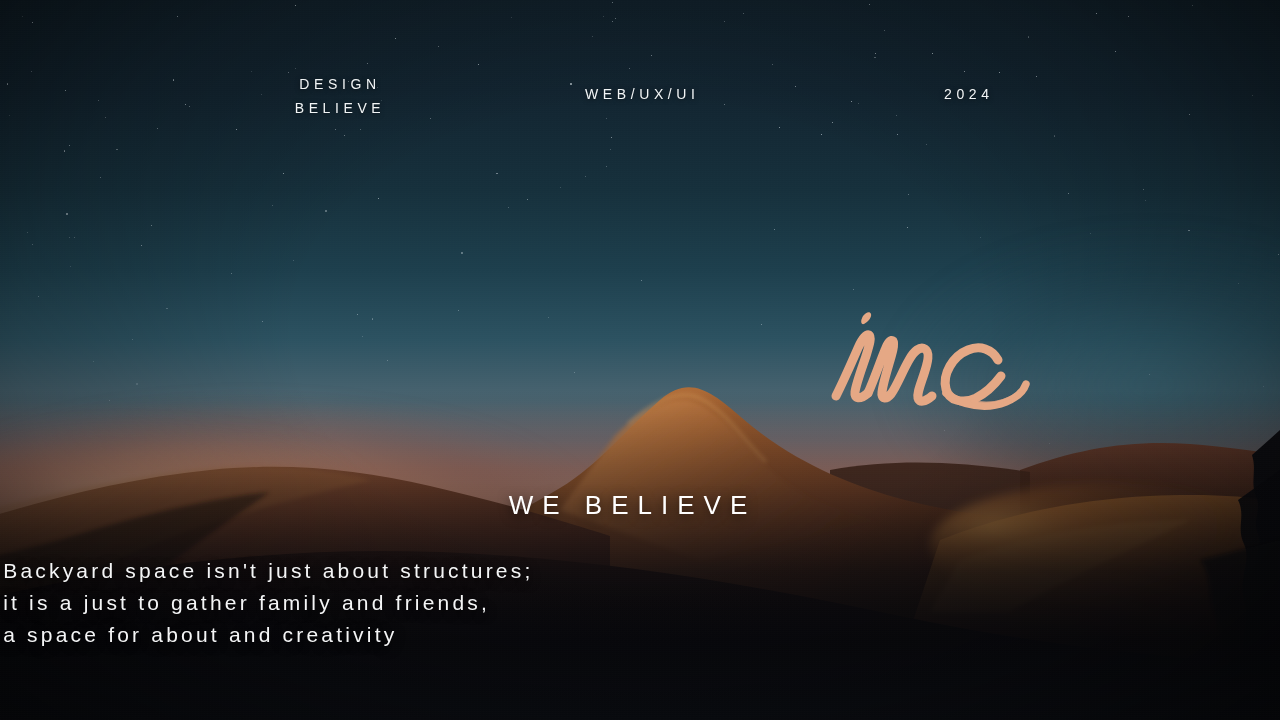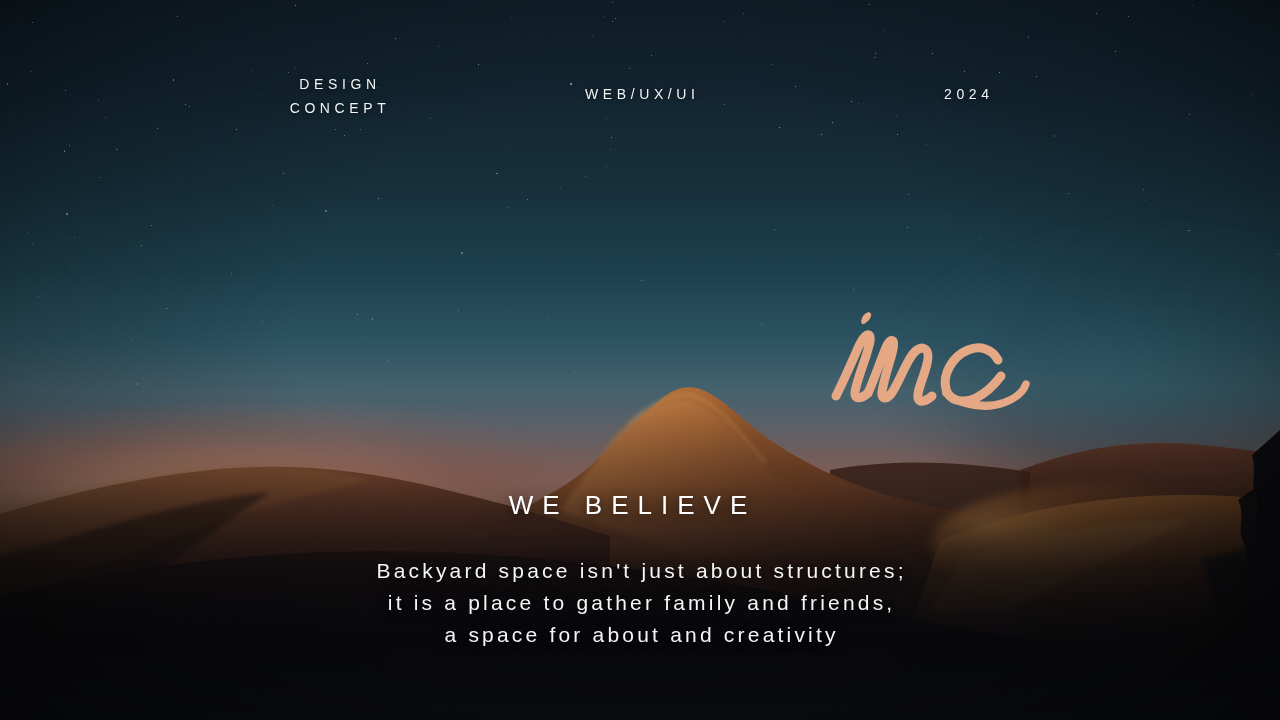--- a/index.html
+++ b/index.html
@@ -133,21 +133,21 @@
   .believe {
     position:absolute; left:0; top:490px; width:1256px;
     text-align:center;
     font-size:26px; font-weight:300; letter-spacing:9px; text-indent:9px;
     color:#ffffff;
     text-shadow:0 2px 12px rgba(0,0,0,.70);
   }
 
   .blurb {
     position:absolute; left:0; top:555px; width:1280px;
-    text-align:center;
+    text-align:left;
     font-size:21px; font-weight:300; letter-spacing:3.2px; text-indent:3.2px;
     line-height:32px;
     color:#f4f5f6;
     text-shadow:0 2px 12px rgba(0,0,0,.80);
   }
   .blurb div { white-space:pre; }
 </style>
 </head>
 <body>
 
@@ -387,21 +387,21 @@
 
     <div class="foredark"></div>
     <div class="vignette"></div>
     <div class="grain"></div>
   </div>
 
   <div class="content">
 
     <div class="meta meta-design">
       <div>DESIGN</div>
-      <div>CONCEPT</div>
+      <div>BELIEVE</div>
     </div>
 
     <div class="meta meta-web">WEB/UX/UI</div>
 
     <div class="meta meta-year">2024</div>
 
 
     <div class="inc-wrap" aria-label="inc" title="inc">
       <svg width="220" height="118" viewBox="0 0 220 118">
         <g fill="none" stroke="#E5A885" stroke-linecap="round" stroke-linejoin="round">
@@ -427,18 +427,18 @@
           <path d="M150,101 C166,105 182,102 196,93" stroke-width="2.4" opacity="0.75"></path>
           <path d="M158,103 C172,106 186,103 198,96" stroke-width="1.6" opacity="0.55"></path>
         </g>
       </svg>
     </div>
 
     <div class="believe">WE BELIEVE</div>
 
     <div class="blurb">
       <div>Backyard space isn't just about structures;</div>
-      <div>it is a place to gather family and friends,</div>
+      <div>it is a just to gather family and friends,</div>
       <div>a space for about and creativity</div>
     </div>
 
   </div>
 </div>
 
 </body></html>

